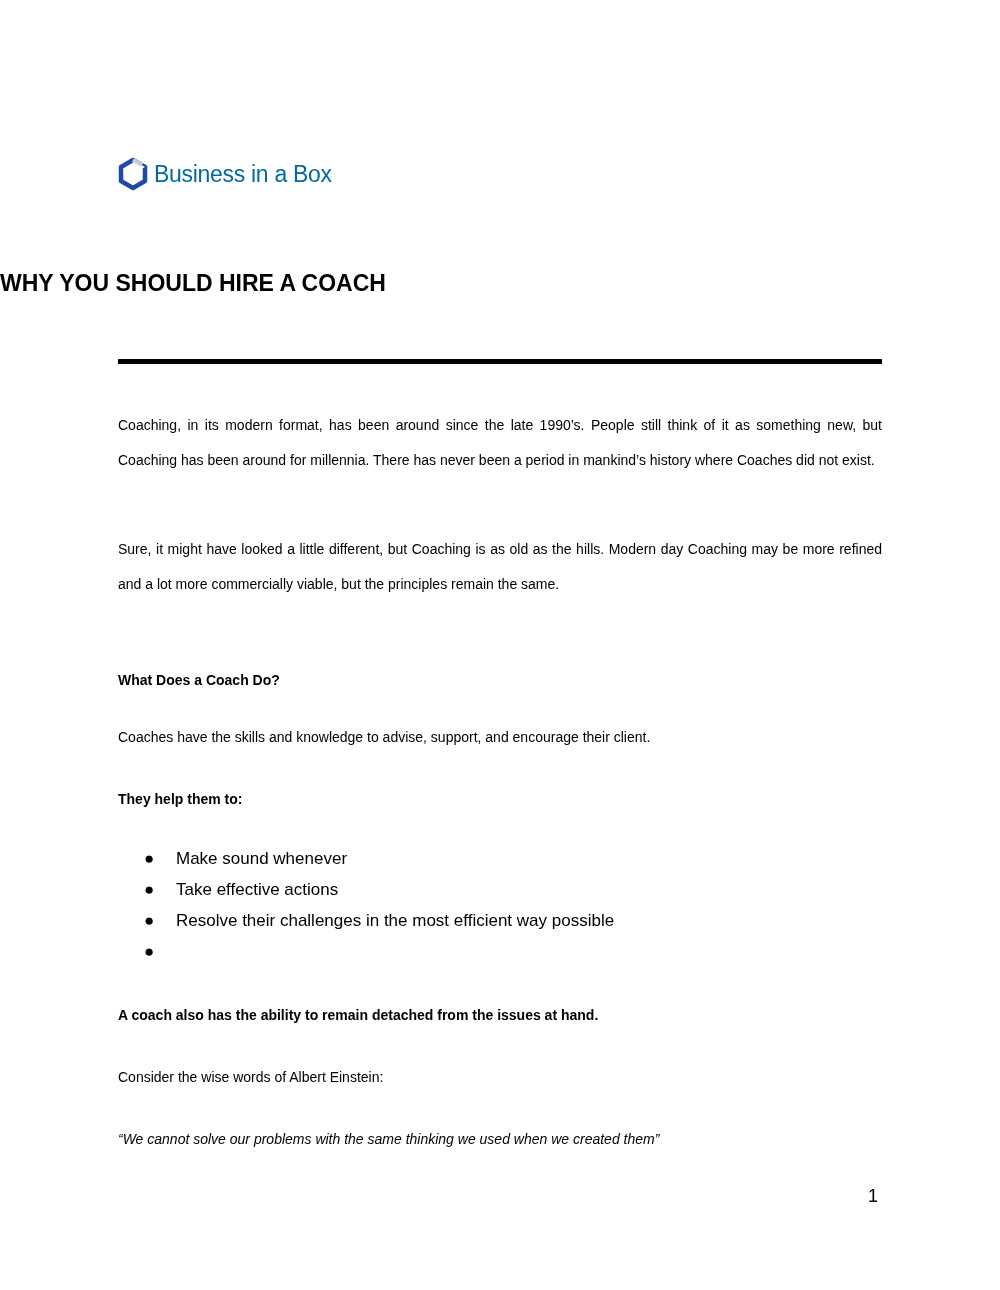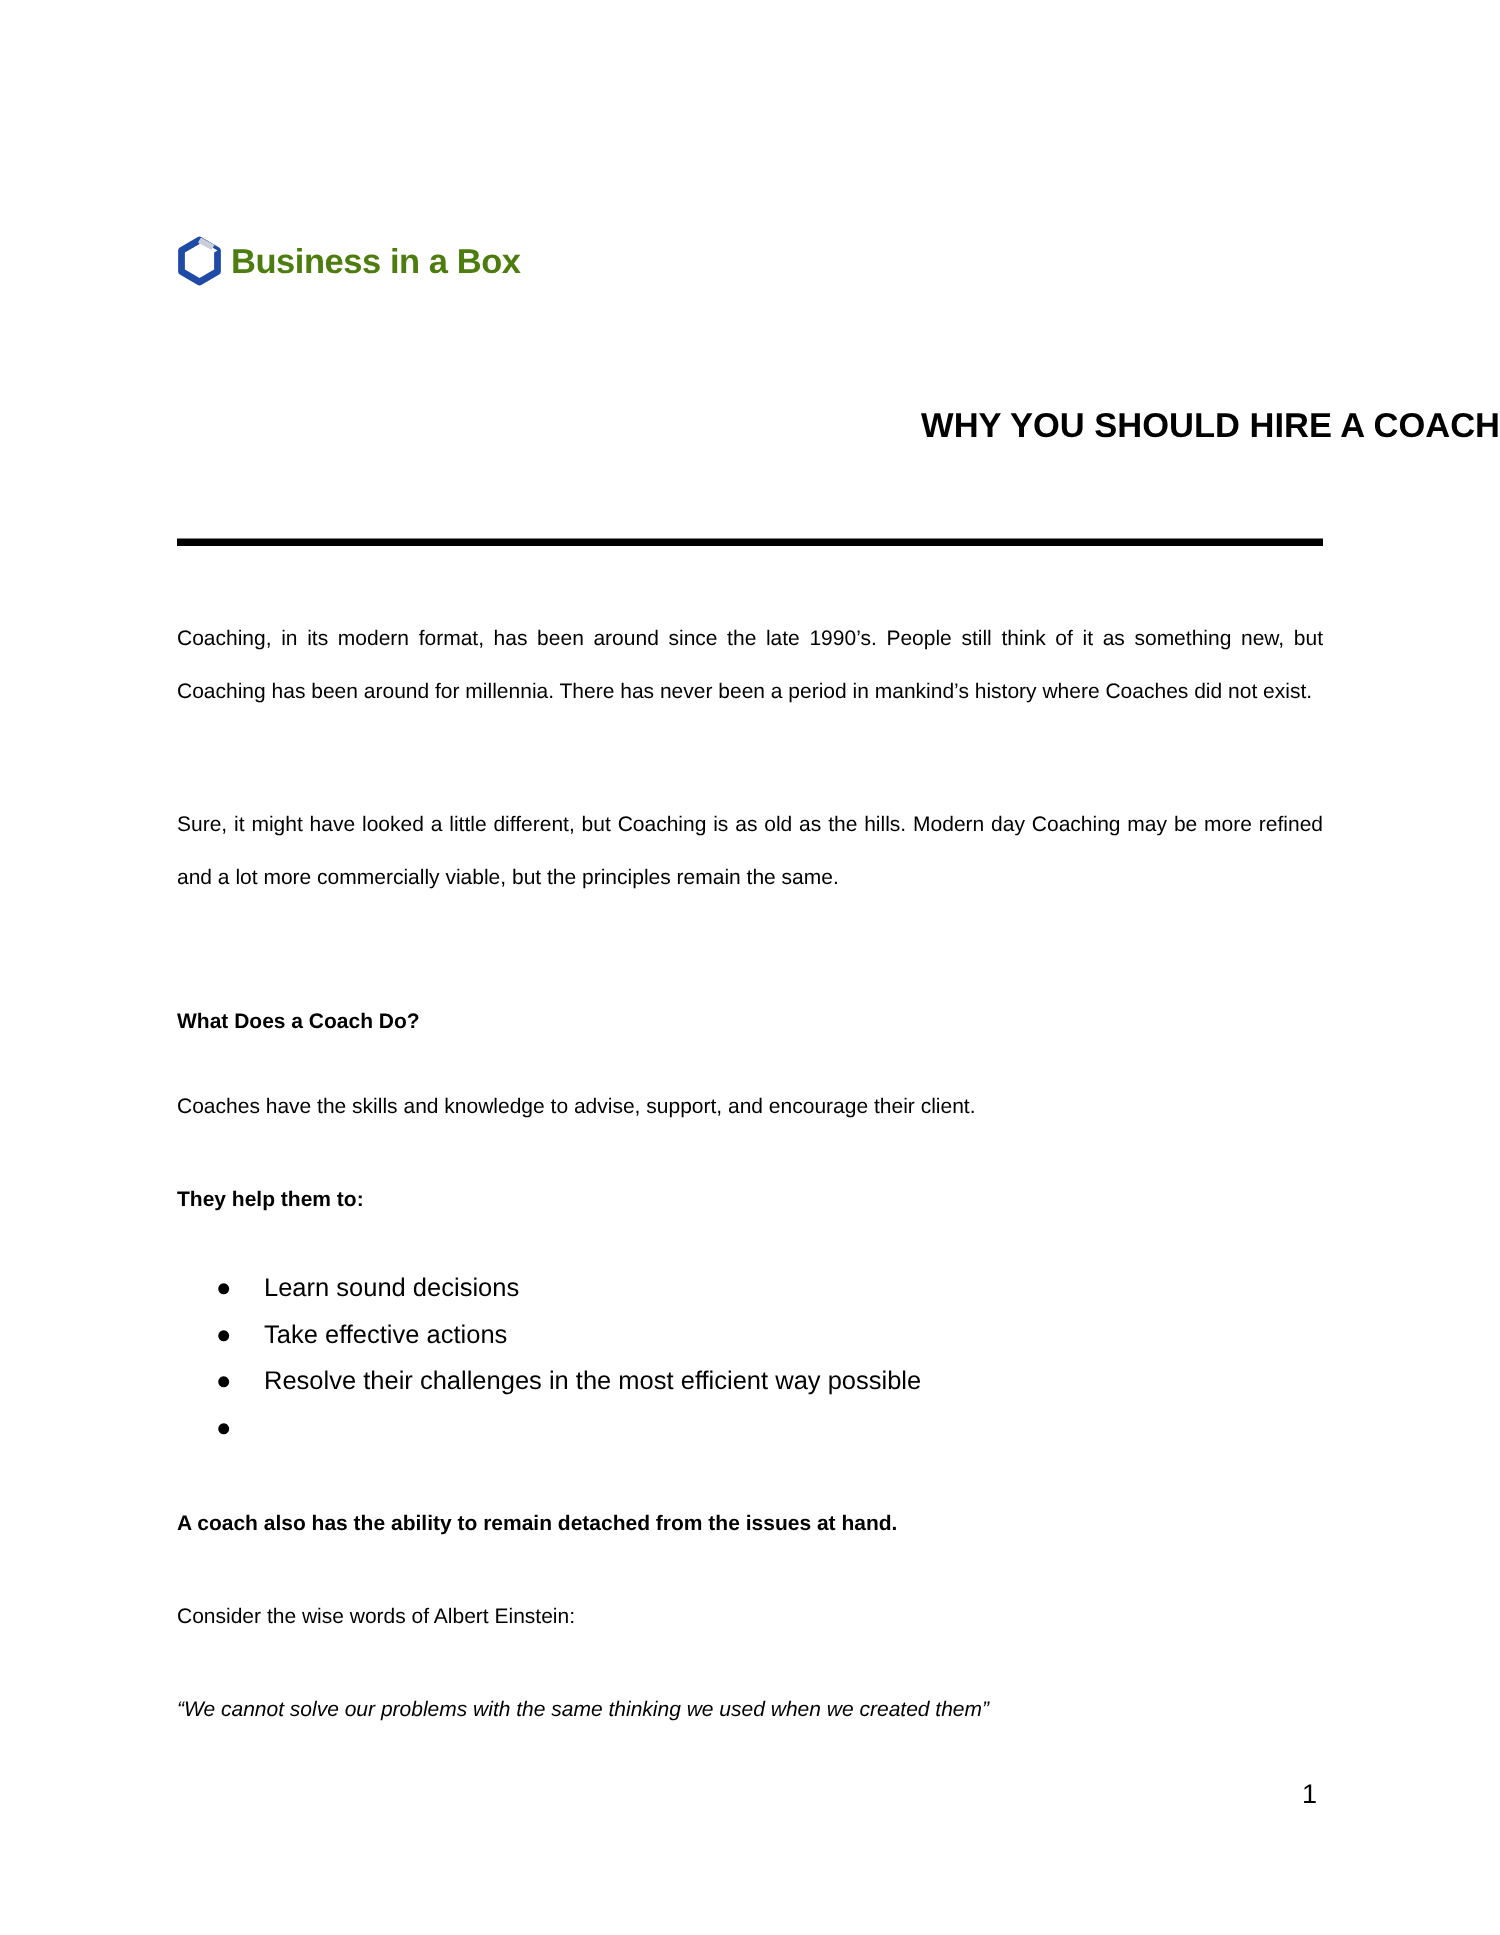--- a/index.html
+++ b/index.html
@@ -1,20 +1,20 @@
 <!DOCTYPE html>
 <html><head>
   <meta charset="utf-8">
   <style>
     html, body { margin: 0; padding: 0; background: #ffffff; }
     body { width: 1000px; height: 1290px; position: relative; font-family: "Liberation Sans", sans-serif; color: #000; }
     .logo { position: absolute; left: 118px; top: 157px; display: flex; align-items: center; }
     .logo svg { width: 30px; height: 34px; }
-    .logo-text { font-family: "Liberation Sans", sans-serif; font-weight: bold; color: #4d7c0f; font-size: 23px; margin-left: 6px; letter-spacing: -0.3px; }
-    .title { position: absolute; left: 0; width: 1000px; top: 270px; text-align: right; font-weight: bold; font-size: 23px; }
+    .logo-text { font-family: "Liberation Sans", sans-serif; font-weight: normal; color: #0369a1; font-size: 23px; margin-left: 6px; letter-spacing: -0.3px; }
+    .title { position: absolute; left: 0; width: 1000px; top: 270px; text-align: left; font-weight: bold; font-size: 23px; }
     .rule { position: absolute; left: 118px; width: 764px; top: 359px; height: 5px; background: #000; }
     .p { position: absolute; left: 118px; width: 764px; font-size: 14px; line-height: 35px; text-align: justify; margin: 0; }
     .bold { font-weight: bold; }
     .ital { font-style: italic; }
     ul.bullets { position: absolute; left: 118px; top: 843px; margin: 0; padding: 0; list-style: none; font-size: 17px; line-height: 31px; }
     ul.bullets li { position: relative; padding-left: 58px; }
     ul.bullets li .dot { position: absolute; left: 26px; top: 0; }
     .pagenum { position: absolute; left: 868px; top: 1186px; font-size: 18px; }
   </style>
 </head>
@@ -33,21 +33,21 @@
 <div class="rule"></div>
 
 <p class="p" style="top:408px;">Coaching, in its modern format, has been around since the late 1990’s. People still think of it as something new, but Coaching has been around for millennia.  There has never been a period in mankind’s history where Coaches did not exist.</p>
 <p class="p" style="top:532px;">Sure, it might have looked a little different, but Coaching is as old as the hills. Modern day Coaching may be more refined and a lot more commercially viable, but the principles remain the same.</p>
 
 <p class="p bold" style="top:651px;margin-top:12px;">What Does a Coach Do?</p>
 <p class="p" style="top:720px;">Coaches have the skills and knowledge to advise, support, and encourage their client.</p>
 <p class="p bold" style="top:782px;">They help them to:</p>
 
 <ul class="bullets">
-  <li><span class="dot">●</span><span>Learn sound decisions</span></li>
+  <li><span class="dot">●</span><span>Make sound whenever</span></li>
   <li><span class="dot">●</span><span>Take effective actions</span></li>
   <li><span class="dot">●</span><span>Resolve their challenges in the most efficient way possible</span></li>
   <li><span class="dot">●</span></li>
 </ul>
 
 <p class="p" style="top:998px;font-weight:bold;">A coach also has the ability to remain detached from the issues at hand.</p>
 <p class="p" style="top:1060px;">Consider the wise words of Albert Einstein:</p>
 <p class="p ital" style="top:1122px;">“We cannot solve our problems with the same thinking we used when we created them”</p>
 
 <div class="pagenum">1</div>

